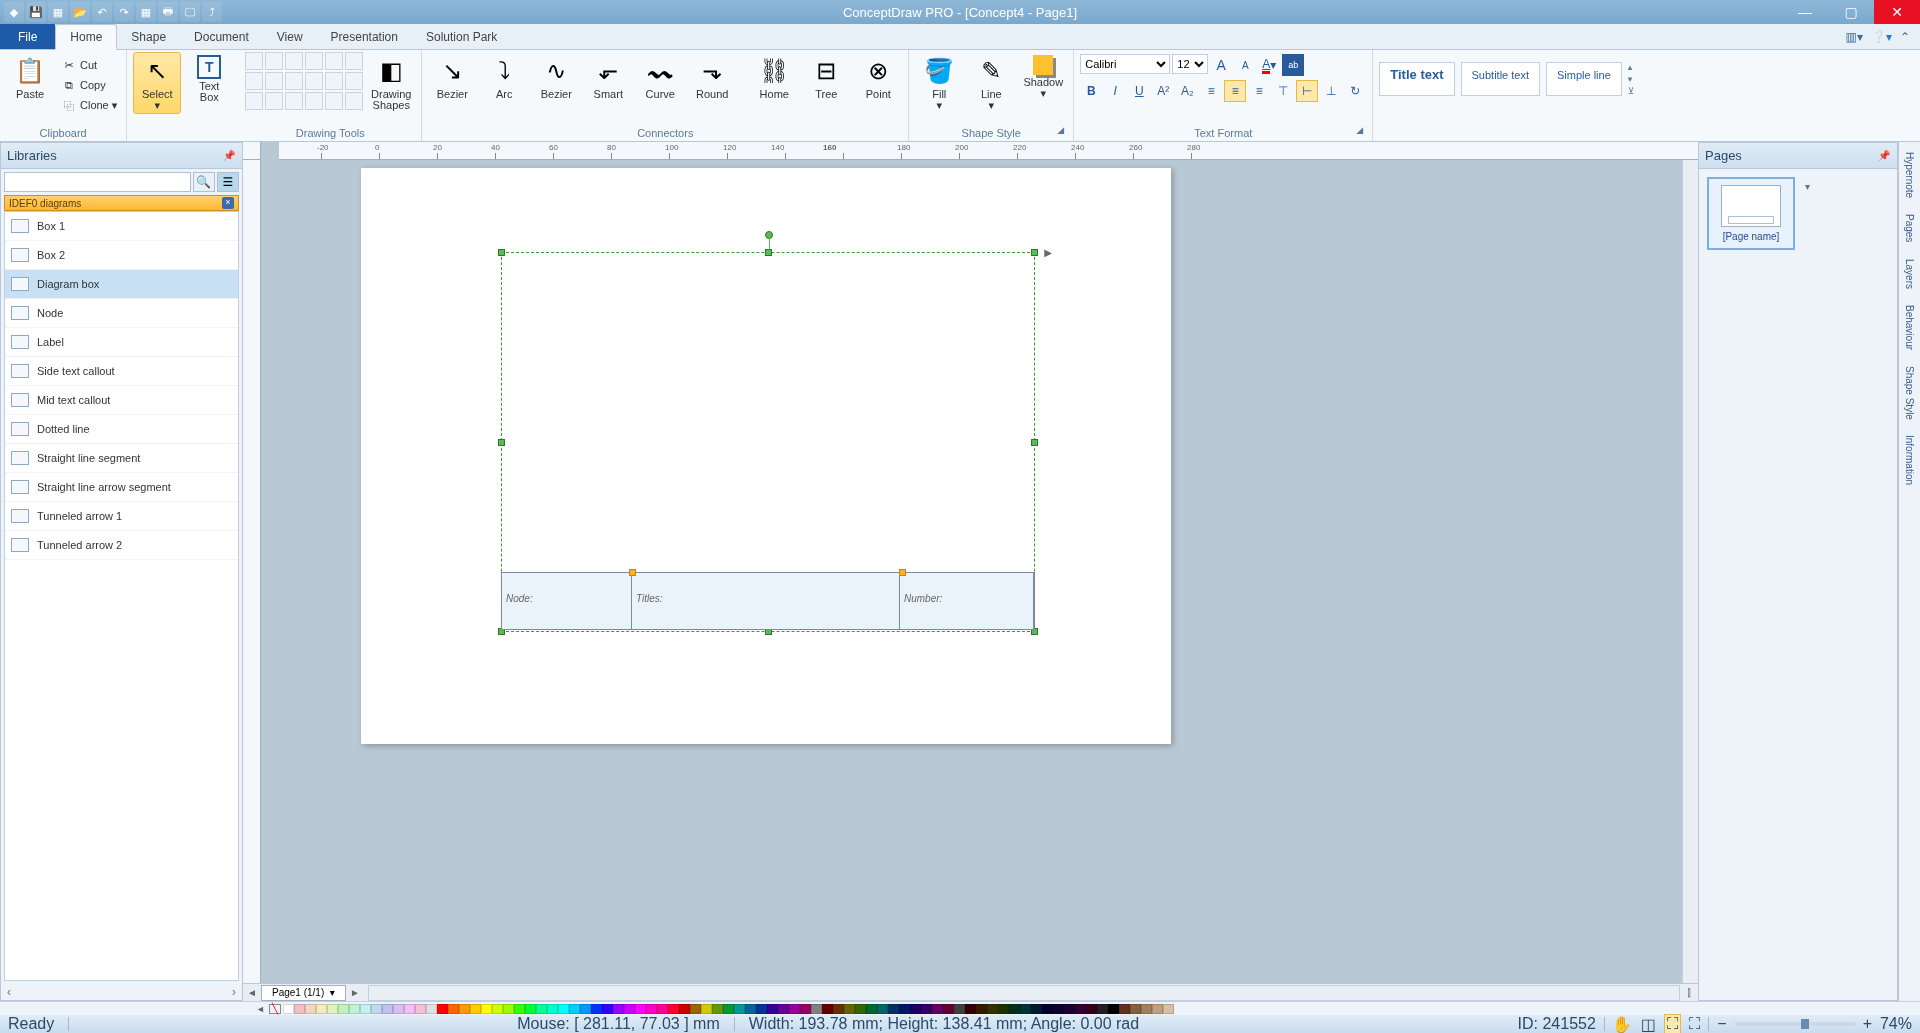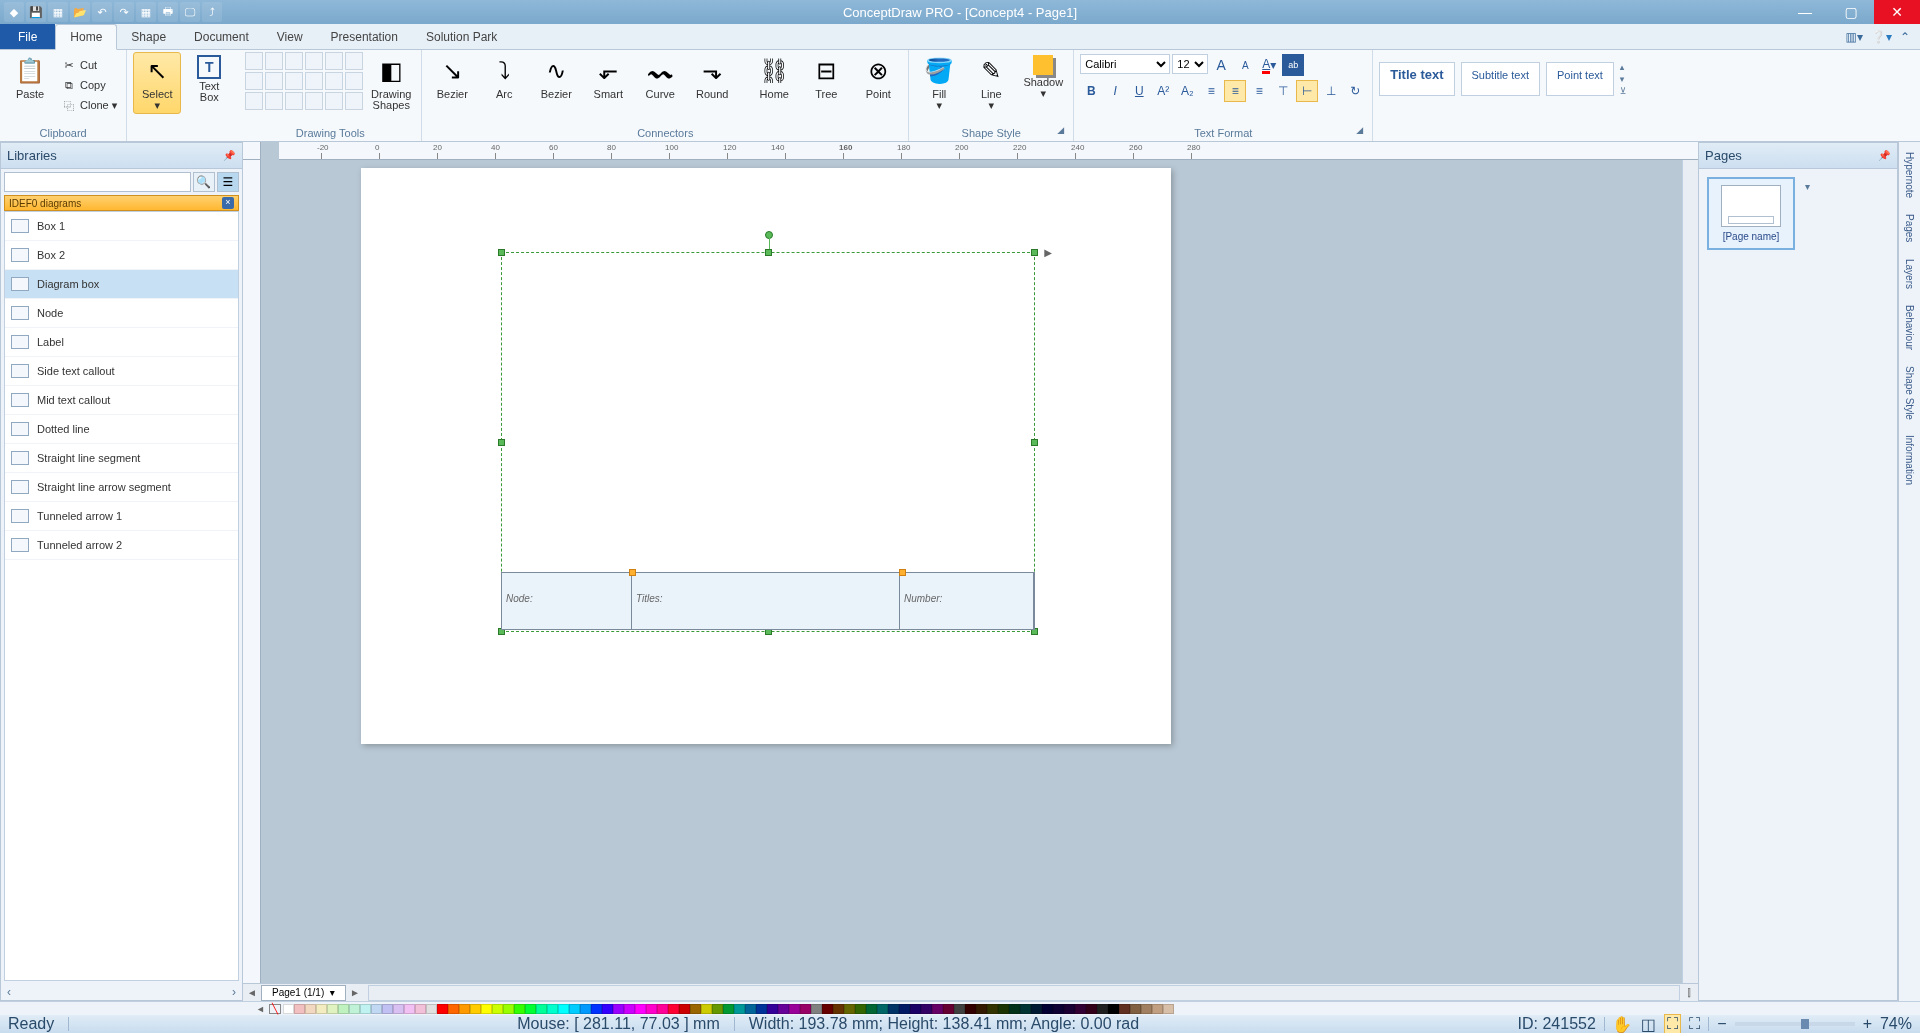--- a/index.html
+++ b/index.html
@@ -309,21 +309,21 @@
       </div>
     </div>
     <div class="ribbon-group-label">Text Format</div>
     <div class="dialog-launcher">◢</div>
   </div>
 
   <div class="ribbon-group" style="border-right:none;flex:1">
     <div class="ribbon-body" style="gap:6px;padding-top:10px">
       <div class="text-style-btn title" style="font-size:13px;font-weight:bold">Title text</div>
       <div class="text-style-btn">Subtitle text</div>
-      <div class="text-style-btn">Point text</div>
+      <div class="text-style-btn">Simple line</div>
       <div style="display:flex;flex-direction:column;gap:2px;color:#5a7a9a;font-size:9px">
         <div>▴</div>
         <div>▾</div>
         <div>⊻</div>
       </div>
     </div>
     <div class="ribbon-group-label">&nbsp;</div>
   </div>
 </div>
 
@@ -415,21 +415,21 @@
           <div style="position: absolute; top: 1px; left: 270px;">60</div>
           <div style="position: absolute; bottom: 0px; border-left: 1px solid rgb(136, 136, 136); height: 6px; left: 332px;"></div>
           <div style="position: absolute; top: 1px; left: 328px;">80</div>
           <div style="position: absolute; bottom: 0px; border-left: 1px solid rgb(136, 136, 136); height: 6px; left: 390px;"></div>
           <div style="position: absolute; top: 1px; left: 386px;">100</div>
           <div style="position: absolute; bottom: 0px; border-left: 1px solid rgb(136, 136, 136); height: 6px; left: 448px;"></div>
           <div style="position: absolute; top: 1px; left: 444px;">120</div>
           <div style="position: absolute; bottom: 0px; border-left: 1px solid rgb(136, 136, 136); height: 6px; left: 506px;"></div>
           <div style="position: absolute; top: 1px; left: 492px;">140</div>
           <div style="position: absolute; bottom: 0px; border-left: 1px solid rgb(136, 136, 136); height: 6px; left: 564px;"></div>
-          <div style="position: absolute; top: 1px; left: 560px; font-weight: bold;">160</div>
+          <div style="position: absolute; top: 1px; left: 544px; font-weight: bold;">160</div>
           <div style="position: absolute; bottom: 0px; border-left: 1px solid rgb(136, 136, 136); height: 6px; left: 622px;"></div>
           <div style="position: absolute; top: 1px; left: 618px;">180</div>
           <div style="position: absolute; bottom: 0px; border-left: 1px solid rgb(136, 136, 136); height: 6px; left: 680px;"></div>
           <div style="position: absolute; top: 1px; left: 676px;">200</div>
           <div style="position: absolute; bottom: 0px; border-left: 1px solid rgb(136, 136, 136); height: 6px; left: 738px;"></div>
           <div style="position: absolute; top: 1px; left: 734px;">220</div>
           <div style="position: absolute; bottom: 0px; border-left: 1px solid rgb(136, 136, 136); height: 6px; left: 796px;"></div>
           <div style="position: absolute; top: 1px; left: 792px;">240</div>
           <div style="position: absolute; bottom: 0px; border-left: 1px solid rgb(136, 136, 136); height: 6px; left: 854px;"></div>
           <div style="position: absolute; top: 1px; left: 850px;">260</div>

